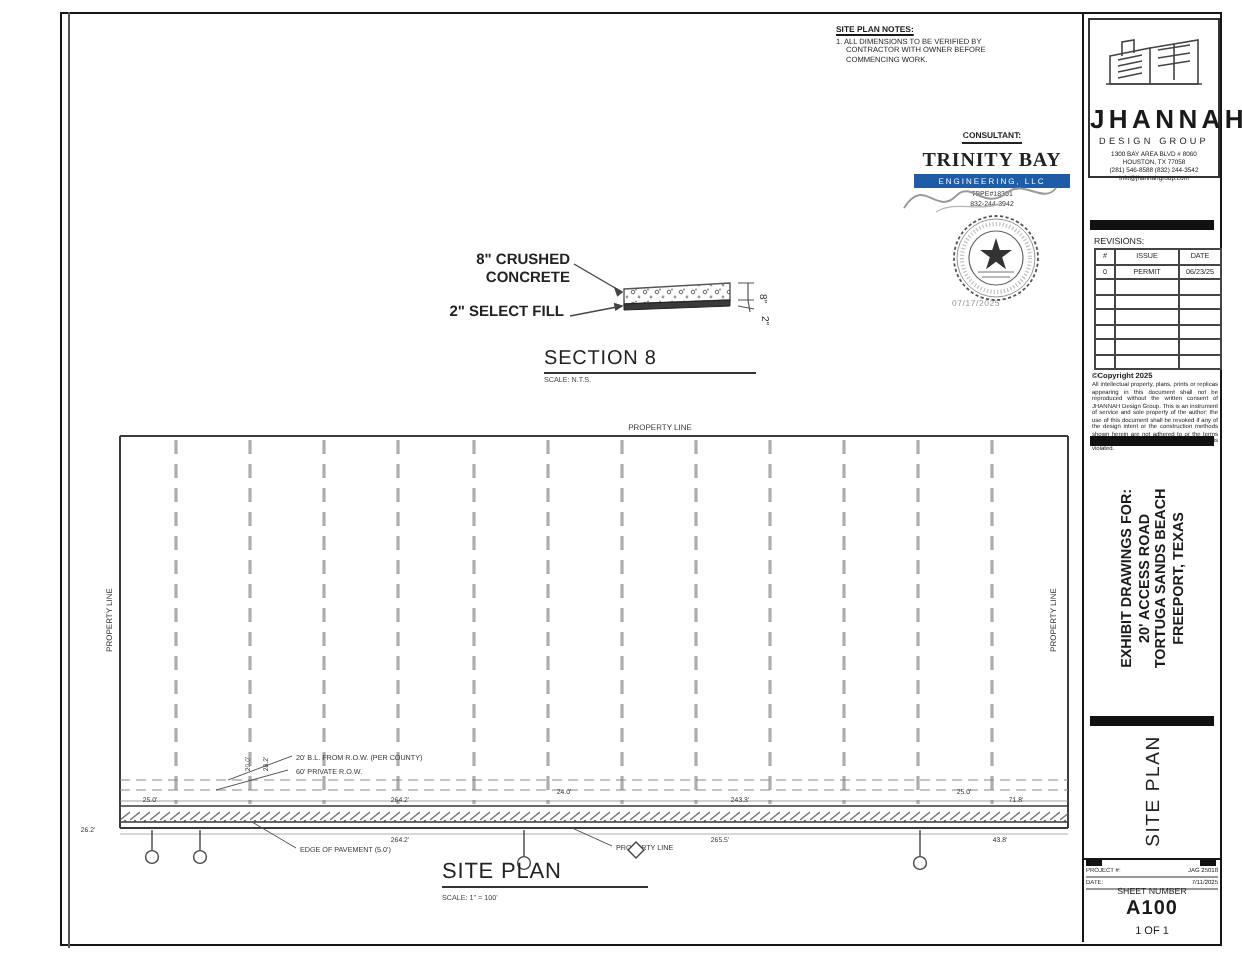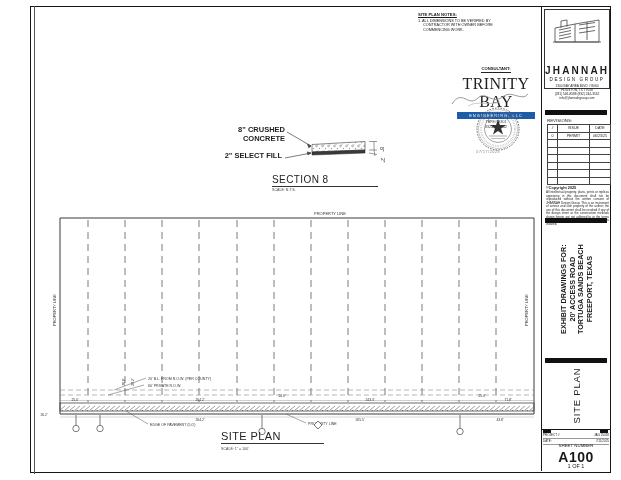--- a/index.html
+++ b/index.html
@@ -10,56 +10,56 @@
   .frame{left:30px;top:6px;width:579px;height:465px;border:1.6px solid #161616}
   .frame-left2{left:34px;top:6px;width:0;height:468px;border-left:0.8px solid #555}
   .tb-divider{left:541px;top:6px;width:0;height:465px;border-left:1px solid #161616}
   
   .notes{left:418px;top:13px;width:120px;font-size:3.8px;line-height:4.6px}
   .notes-title{font-weight:bold;text-decoration:underline;font-size:4.2px;margin-bottom:1px}
   .ind{padding-left:5px}
   
   .consultant{left:455px;top:56px;width:82px;text-align:center}
   .c-label{display:inline-block;font-size:4.2px;font-weight:bold;border-bottom:0.7px solid #222;padding-bottom:0.5px}
-  .c-name{font-family:"Liberation Serif",serif;font-weight:normal;font-size:16px;letter-spacing:0.4px;margin-top:1px;color:#222}
+  .c-name{font-family:"Liberation Serif",serif;font-weight:bold;font-size:10px;letter-spacing:0.4px;margin-top:1px;color:#222}
   .c-bar{background:#1e5ca8;color:#fff;font-size:4px;letter-spacing:1px;padding:1px 0;margin:1px 2px 0 2px}
   .c-reg,.c-phone{font-size:3.5px;color:#333;margin-top:1px}
   .c-date{left:476px;top:149px;font-size:4.2px;color:#8a8f96;letter-spacing:0.3px}
   
   .s-lbl{width:72px;text-align:right;font-size:7.5px;font-weight:bold;line-height:9px;color:#222}
   .s-lbl1{left:213px;top:125px}
   .s-lbl2{left:210px;top:151px}
   .s-title{left:272px;top:174px;width:106px;font-size:10px;letter-spacing:0.4px;color:#222;
            border-bottom:1.2px solid #333;padding-bottom:1px}
   .s-scale{left:272px;top:188px;font-size:3.6px;color:#444}
   .sp-title{left:221px;top:430px;width:103px;font-size:11px;letter-spacing:0.4px;color:#222;
             border-bottom:1.2px solid #333;padding-bottom:1px}
   .sp-scale{left:221px;top:447px;font-size:3.6px;color:#444}
   
   .logo-box{left:544px;top:9px;width:64px;height:78px;border:0.8px solid #333;text-align:center}
-  .logo-name{font-size:10px;font-weight:bold;letter-spacing:2.2px;margin-top:15px;white-space:nowrap}
+  .logo-name{font-size:13px;font-weight:bold;letter-spacing:2.2px;margin-top:1px;white-space:nowrap}
   .logo-sub{font-size:4.6px;letter-spacing:1.6px;margin-top:1px}
   .logo-addr{font-size:3.2px;line-height:4px;margin-top:1.5px;color:#222}
   .bar{left:545px;width:62px;height:4.5px;background:#111}
   .rev-title{left:547px;top:118px;font-size:4.4px;color:#222}
   .rev-table{left:547px;top:124px;border-collapse:collapse}
   .rev-table td{border:0.6px solid #444;font-size:3.6px;text-align:center;padding:0;height:6.5px}
   .col-n{width:9px}.col-i{width:31px}.col-d{width:20px}
   .cp-title{left:546px;top:186px;font-size:3.8px;font-weight:bold}
   .cp-text{left:546px;top:191px;width:63px;font-size:3px;line-height:3.5px;text-align:justify;color:#222}
   .exhibit-box{left:541px;top:222px;width:71px;height:134px;display:flex;align-items:center;justify-content:center}
   .exhibit-rot{transform:rotate(-90deg);width:130px;text-align:center;font-weight:bold;font-size:7.2px;line-height:8.6px;white-space:nowrap}
   .spname-box{left:541px;top:362px;width:71px;height:66px;display:flex;align-items:center;justify-content:center}
   .spname-rot{transform:rotate(-90deg);font-size:9.5px;letter-spacing:0.8px;color:#222;white-space:nowrap}
   .info-box{left:541px;top:429px;width:70px;height:42px;border-top:1px solid #161616}
   .corner{width:8px;height:2.5px;background:#111;top:430px}
   .info-grid{left:543px;top:433px;width:66px;font-size:3px;color:#222}
   .ig-row{display:flex;justify-content:space-between;border-bottom:0.5px solid #999;padding-bottom:0.5px;margin-bottom:0.5px}
   .sn-label{left:541px;top:443px;width:70px;text-align:center;font-size:4.4px;color:#222}
-  .sn-number{left:541px;top:449px;width:70px;text-align:center;font-size:14px;font-weight:bold;letter-spacing:0.5px}
+  .sn-number{left:541px;top:449px;width:70px;text-align:center;font-size:10px;font-weight:bold;letter-spacing:0.5px}
   .sn-page{left:541px;top:463px;width:70px;text-align:center;font-size:5.5px}
   svg text{font-family:"Liberation Sans",sans-serif;fill:#333}
 </style>
 </head>
 <body>
 
 <div class="sheet">
 
   <div class="abs frame"></div>
   <div class="abs frame-left2"></div>

